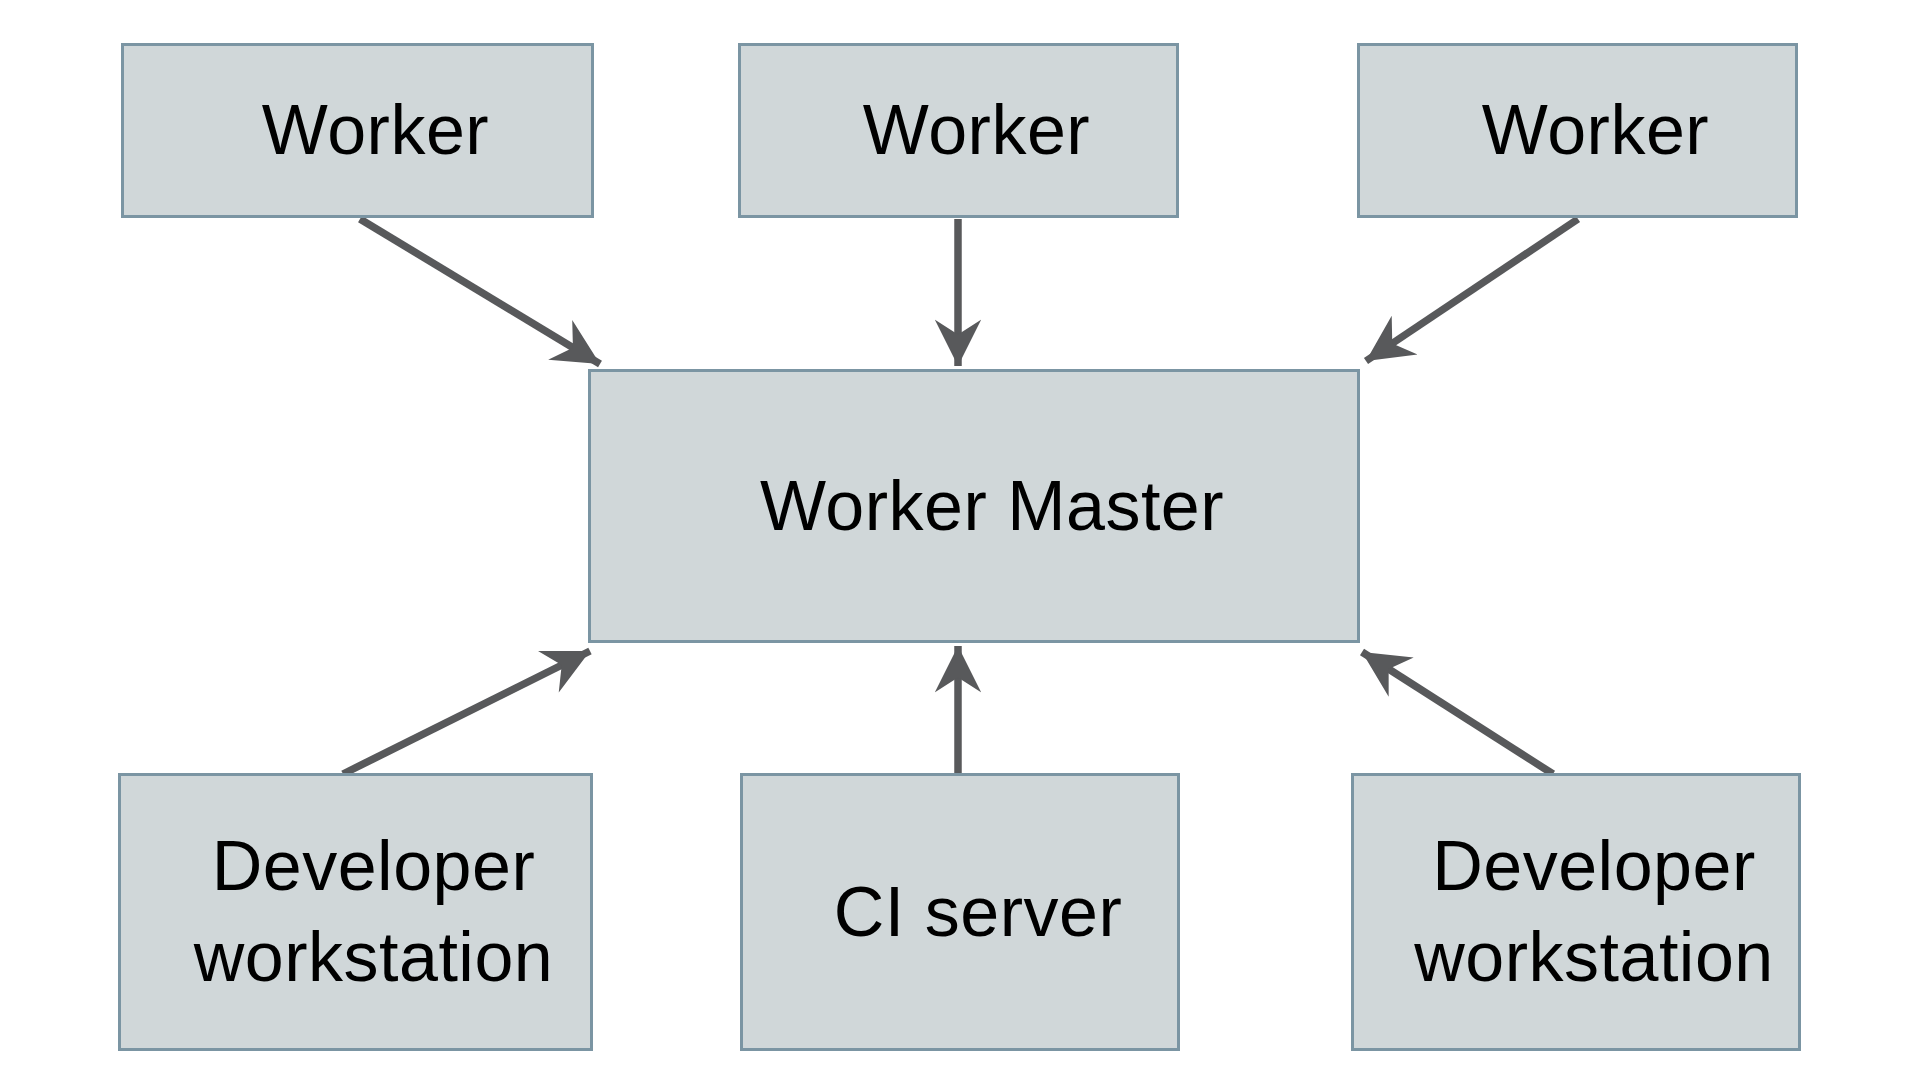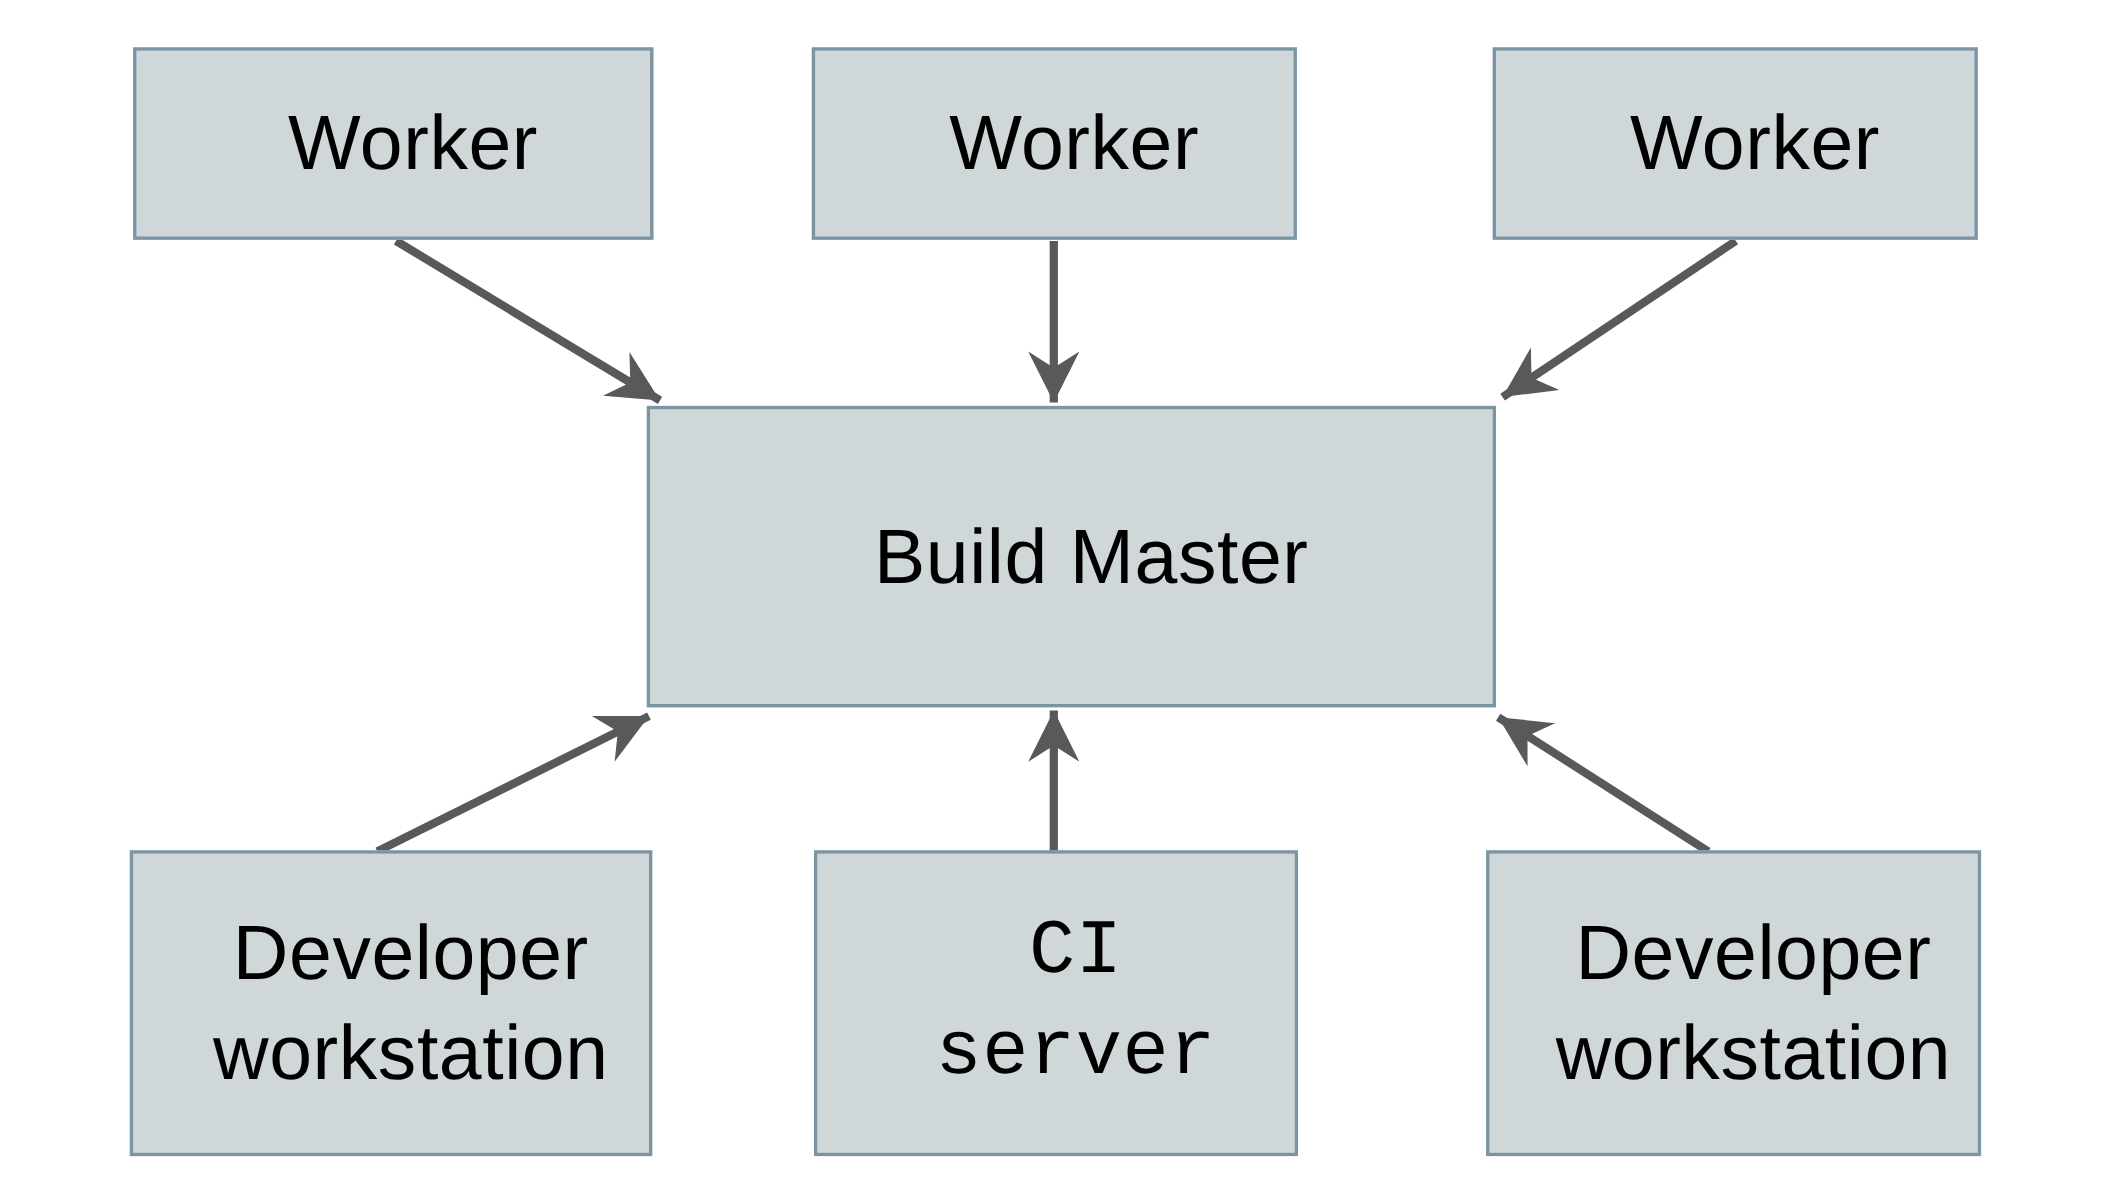--- a/index.html
+++ b/index.html
@@ -42,21 +42,21 @@
     font-size: 70px;
     line-height: 1.3;
     letter-spacing: 0.5px;
     padding-left: 36px;
   }
   .node-worker-1        { left: 121px;  top: 43px;  width: 473px; height: 175px; }
   .node-worker-2        { left: 738px;  top: 43px;  width: 441px; height: 175px; }
   .node-worker-3        { left: 1357px; top: 43px;  width: 441px; height: 175px; }
   .node-build-master    { left: 588px;  top: 369px; width: 772px; height: 274px; }
   .node-dev-workstation-1 { left: 118px;  top: 773px; width: 475px; height: 278px; }
-  .node-ci-server       { left: 740px;  top: 773px; width: 440px; height: 278px; font-family: Liberation Mono, monospace; }
+  .node-ci-server       { left: 740px;  top: 773px; width: 440px; height: 278px; }
   .node-dev-workstation-2 { left: 1351px; top: 773px; width: 450px; height: 278px; }
   .node-label { display: inline-block; padding: 0 10px; }
 </style>
 </head>
 <body>
 
 <div class="canvas">
 
   <svg class="arrow-layer" viewBox="0 0 1910 1090" xmlns="http://www.w3.org/2000/svg">
     <defs>
@@ -78,21 +78,21 @@
 
   <div class="node node-worker-2">
     <span class="node-label">Worker</span>
   </div>
 
   <div class="node node-worker-3">
     <span class="node-label">Worker</span>
   </div>
 
   <div class="node node-build-master">
-    <span class="node-label">Build Master</span>
+    <span class="node-label">Worker Master</span>
   </div>
 
   <div class="node node-dev-workstation-1">
     <span class="node-label">Developer workstation</span>
   </div>
 
   <div class="node node-ci-server">
     <span class="node-label">CI server</span>
   </div>
 

